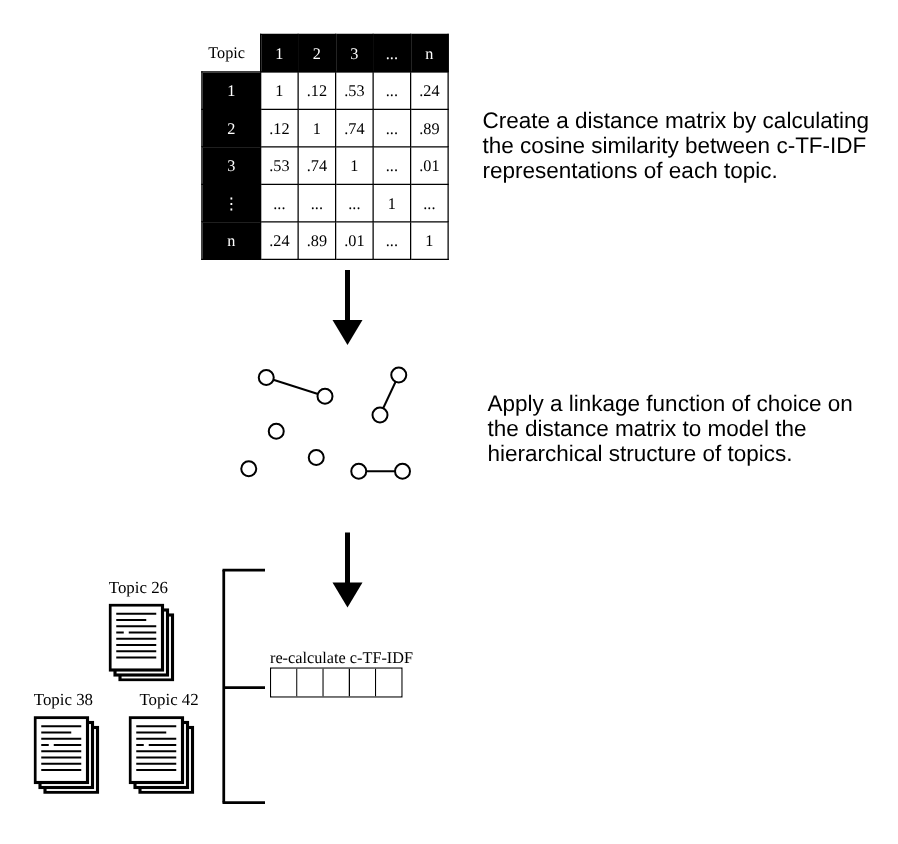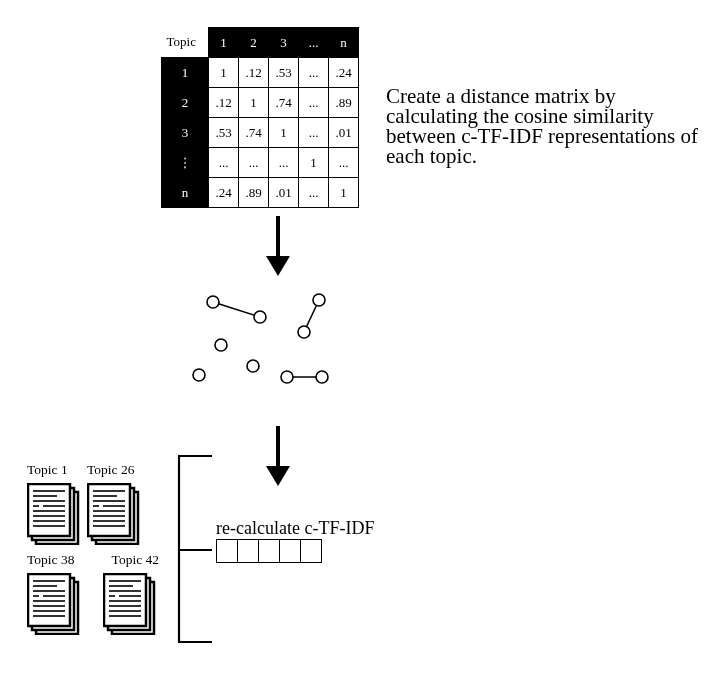--- a/index.html
+++ b/index.html
@@ -75,22 +75,22 @@
   }
   .vdots {
     display: inline-block;
     line-height: 0.55;
     font-size: 13px;
   }
 
   
   .note {
     position: absolute;
-    font-family: Liberation Serif, serif;
-    font-size: 21px;
+    font-family: Liberation Sans, sans-serif;
+    font-size: 18px;
     line-height: 20px;
     color: #000000;
     white-space: pre-line;
   }
   #note-1 { left: 386px; top: 86px;  width: 318px; }
   #note-2 { left: 390px; top: 313px; width: 310px; }
   #note-3 { left: 364px; top: 517px; width: 290px; }
 
   
   .arrow-svg { position: absolute; }
@@ -118,21 +118,21 @@
   #bracket-svg { position: absolute; left: 172px; top: 450px; }
 
   
   #ctfidf-block {
     position: absolute;
     left: 216px;
     top: 518px;
   }
   #ctfidf-caption {
     font-family: "Liberation Serif", "DejaVu Serif", serif;
-    font-size: 18px;
+    font-size: 13px;
     color: #000000;
     white-space: nowrap;
     text-align: center;
   }
   .ctfidf-row {
     display: flex;
     border: 1.5px solid #000000;
     width: 106px;
     box-sizing: border-box;
   }
@@ -226,45 +226,27 @@
       <circle cx="134" cy="15" r="6" fill="#ffffff" stroke="#000000" stroke-width="1.6"></circle>
       <circle cx="119" cy="47" r="6" fill="#ffffff" stroke="#000000" stroke-width="1.6"></circle>
       <circle cx="36" cy="60" r="6" fill="#ffffff" stroke="#000000" stroke-width="1.6"></circle>
       <circle cx="68" cy="81" r="6" fill="#ffffff" stroke="#000000" stroke-width="1.6"></circle>
       <circle cx="14" cy="90" r="6" fill="#ffffff" stroke="#000000" stroke-width="1.6"></circle>
       <circle cx="102" cy="92" r="6" fill="#ffffff" stroke="#000000" stroke-width="1.6"></circle>
       <circle cx="137" cy="92" r="6" fill="#ffffff" stroke="#000000" stroke-width="1.6"></circle>
     </g>
   </svg>
 
+  <div class="note" id="note-2">Apply a linkage function of choice on the distance matrix to model the hierarchical structure of topics.</div>
 
   <svg class="arrow-svg" id="arrow-2" width="40" height="68" viewBox="0 0 40 68">
     <line x1="20" y1="4" x2="20" y2="48" stroke="#000000" stroke-width="4"></line>
     <polygon points="20,64 8,44 32,44" fill="#000000"></polygon>
   </svg>
 
-  <div class="topic-group" id="topic-group-0">
-    <div class="topic-label">Topic 1</div>
-    <svg width="56" height="62" viewBox="0 0 56 62">
-      <rect x="9" y="9" width="42" height="52" fill="#ffffff" stroke="#000000" stroke-width="2.5"></rect>
-      <rect x="5" y="5" width="42" height="52" fill="#ffffff" stroke="#000000" stroke-width="2.5"></rect>
-      <rect x="1" y="1" width="42" height="52" fill="#ffffff" stroke="#000000" stroke-width="2.5"></rect>
-      <g stroke="#000000" stroke-width="1.6">
-        <line x1="6" y1="8" x2="38" y2="8"></line>
-        <line x1="6" y1="13" x2="30" y2="13"></line>
-        <line x1="6" y1="18" x2="38" y2="18"></line>
-        <line x1="6" y1="23" x2="12" y2="23"></line>
-        <line x1="16" y1="23" x2="38" y2="23"></line>
-        <line x1="6" y1="28" x2="38" y2="28"></line>
-        <line x1="6" y1="33" x2="38" y2="33"></line>
-        <line x1="6" y1="38" x2="38" y2="38"></line>
-        <line x1="6" y1="43" x2="38" y2="43"></line>
-      </g>
-    </svg>
-  </div>
 
   <div class="topic-group" id="topic-group-1">
     <div class="topic-label">Topic 26</div>
     <svg width="56" height="62" viewBox="0 0 56 62">
       <rect x="9" y="9" width="42" height="52" fill="#ffffff" stroke="#000000" stroke-width="2.5"></rect>
       <rect x="5" y="5" width="42" height="52" fill="#ffffff" stroke="#000000" stroke-width="2.5"></rect>
       <rect x="1" y="1" width="42" height="52" fill="#ffffff" stroke="#000000" stroke-width="2.5"></rect>
       <g stroke="#000000" stroke-width="1.6">
         <line x1="6" y1="8" x2="38" y2="8"></line>
         <line x1="6" y1="13" x2="30" y2="13"></line>

